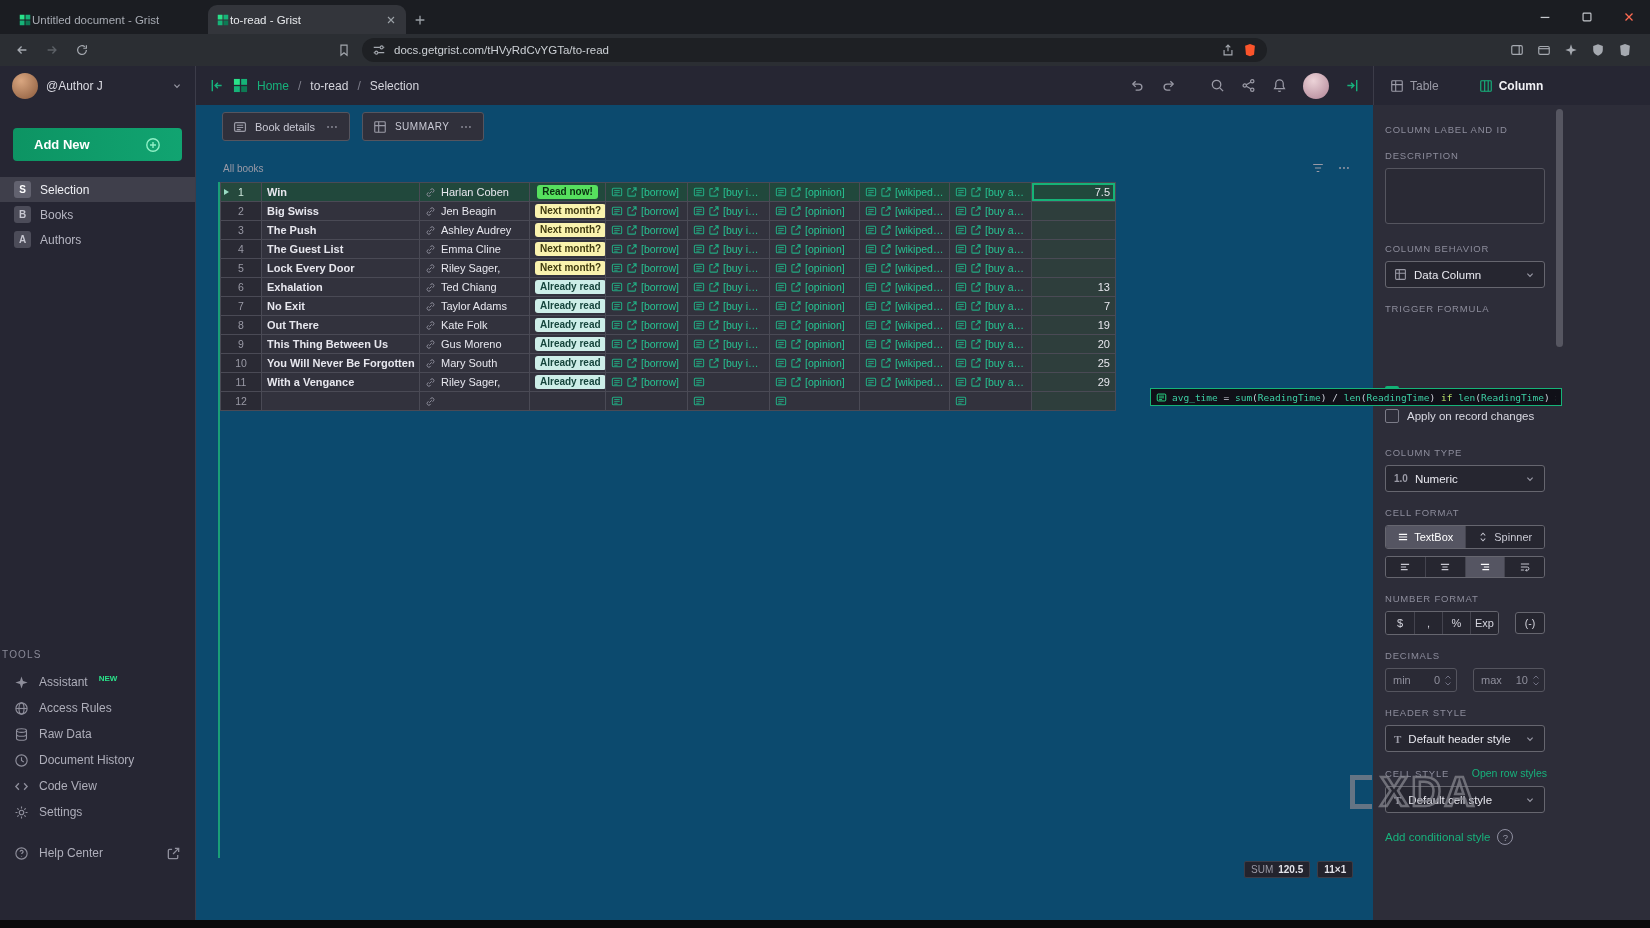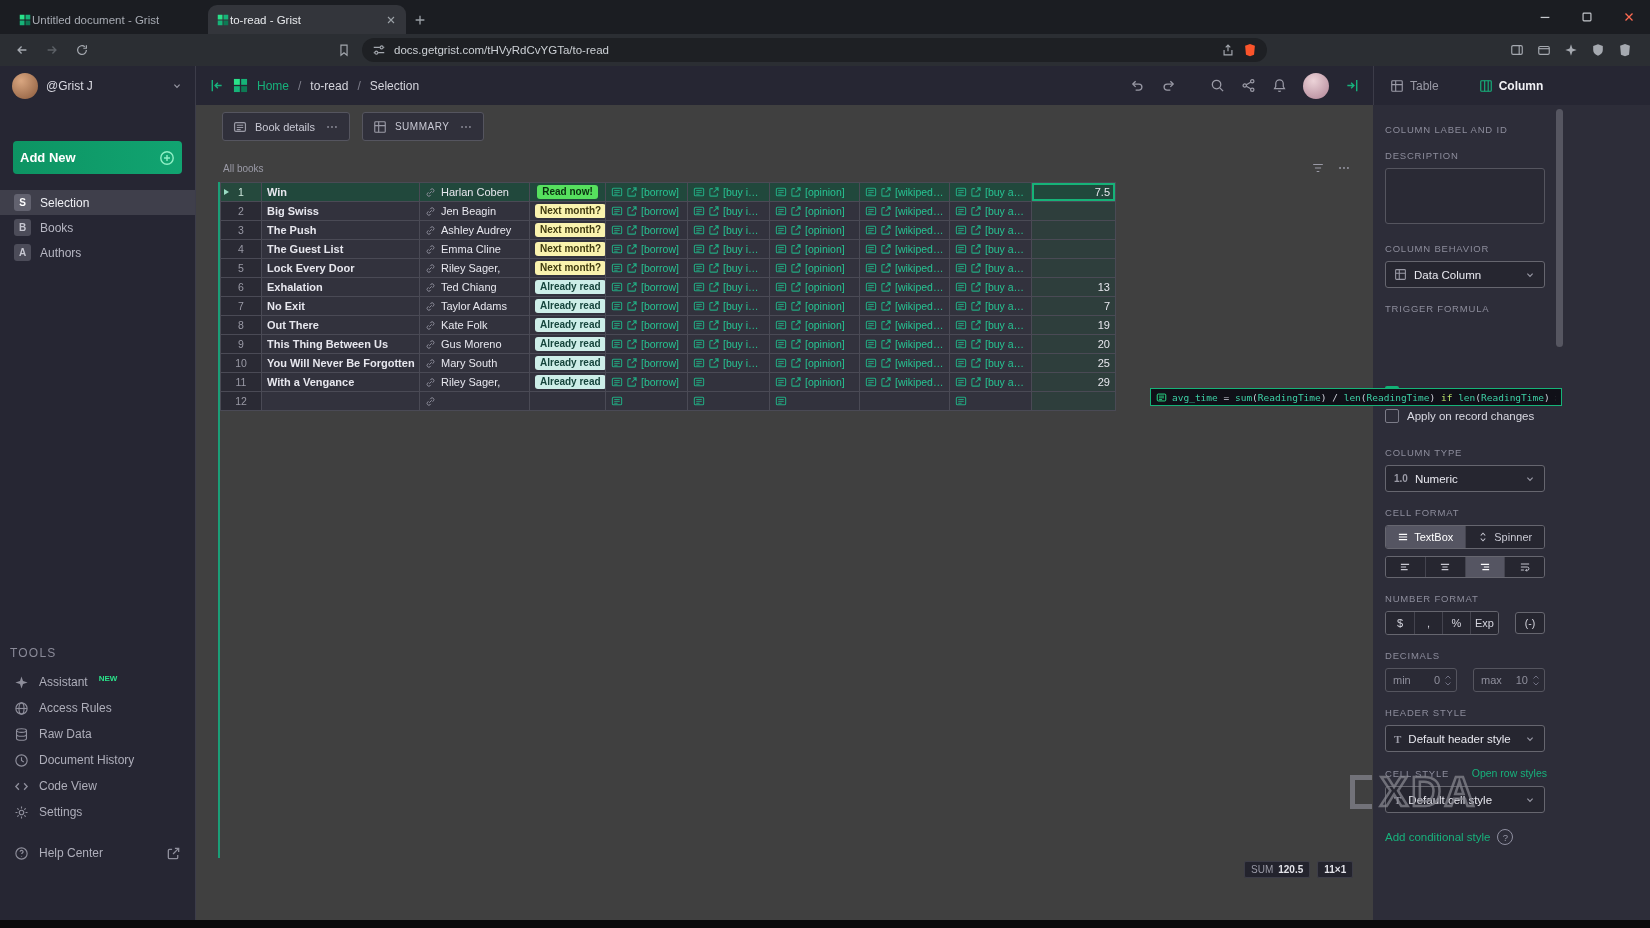--- a/index.html
+++ b/index.html
@@ -48,38 +48,38 @@
   .seg3{width:277px;border-left:1px solid #3c3c49;display:flex;align-items:center;gap:7px;padding:0 16px;box-sizing:border-box;}
   .ptab{display:flex;align-items:center;gap:6px;font-size:12px;color:#9a9aa6;}
   .ptab .ico{width:14px;height:14px;}
   .ptab.on{color:#f1f1f5;font-weight:700;}
   .ptab.on .ico{color:#17b27c;}
   .ptabgap{width:26px;}
 
   
   .sidenav{position:absolute;top:105px;left:0;width:196px;bottom:8px;background:#262633;border-right:1px solid #3c3c49;
            box-sizing:border-box;display:flex;flex-direction:column;}
-  .addnew{margin:36px 13px 16px;height:33px;border-radius:4px;background:linear-gradient(90deg,#0d9463,#11a471);
-          display:flex;align-items:center;padding:0 7px;color:#fff;font-size:13px;font-weight:700;}
+  .addnew{margin:23px 13px 16px;height:33px;border-radius:4px;background:linear-gradient(90deg,#0d9463,#11a471);
+          display:flex;align-items:center;padding:0 21px;color:#fff;font-size:13px;font-weight:700;}
   .addnew .ico{margin-left:auto;color:#8ff0c6;width:16px;height:16px;}
   .pageitem{height:25px;display:flex;align-items:center;gap:9px;padding:0 14px;color:#b6b6c2;font-size:12px;}
   .pageitem.active{background:#3f3f4b;color:#eff0f4;}
   .pbadge{width:17px;height:17px;border-radius:3px;background:#4c4c59;color:#c7c7d1;font-size:10px;font-weight:700;
           display:flex;align-items:center;justify-content:center;}
   .pageitem.active .pbadge{background:#62626f;color:#fff;}
   .toolsec{margin-top:auto;padding-bottom:54px;}
-  .toolslabel{font-size:12px;letter-spacing:1.2px;color:#8a8a98;padding:0 10px;margin-bottom:9px;}
+  .toolslabel{font-size:10px;letter-spacing:1.2px;color:#8a8a98;padding:0 2px;margin-bottom:9px;}
   .toolitem{height:26px;display:flex;align-items:center;gap:10px;padding:0 14px;color:#aeaeba;font-size:12px;}
   .toolitem .ico{color:#8f8f9c;width:15px;height:15px;}
   .toolitem.gap{margin-top:15px;}
   .newbadge{color:#2ae28a;font-size:8px;font-weight:700;margin-left:1px;align-self:flex-start;margin-top:5px;}
   .extlink{margin-left:auto;color:#17b27c;width:13px;height:13px;}
 
   
-  .main{position:absolute;top:105px;left:196px;width:1177px;bottom:8px;background:#404040;overflow:hidden;}
+  .main{position:absolute;top:105px;left:196px;width:1177px;bottom:8px;background:#0c4a6e;overflow:hidden;}
   .widgetbar{position:absolute;top:7px;left:26px;display:flex;gap:12px;}
   .wtab{height:27px;border:1px solid #55555f;border-radius:3px;background:#30303b;display:flex;align-items:center;gap:8px;
         padding:0 10px;color:#c9c9d4;font-size:11px;}
   .wtab .ico{color:#9a9aa6;width:14px;height:14px;}
   .wtab .dots{color:#8a8a96;width:14px;height:14px;margin-left:2px;}
   .wtab.caps{letter-spacing:.5px;font-size:10px;}
   .sectionrow{position:absolute;top:56px;left:27px;right:22px;display:flex;align-items:center;}
   .sectitle{font-size:10px;color:#9a9aa6;}
   .secicons{margin-left:auto;display:flex;gap:12px;}
   .secicons .ico{color:#9a9aa6;}
@@ -327,21 +327,21 @@
           <svg viewBox="0 0 16 16">
             <path d="M8 1.2l5.6 2-1 10.2L8 15.2l-4.6-1.8-1-10.2Z" fill="currentColor"></path>
           </svg>
         </span>
     </div>
   </div>
 
   <div class="apptop">
     <div class="seg1">
       <span class="avatar"></span>
-      <span class="uname">@Grist J</span>
+      <span class="uname">@Author J</span>
       <span class="ico" style="color:#9a9aa6;width:12px;height:12px;">
           <svg viewBox="0 0 16 16" fill="none" stroke="currentColor" stroke-width="1.5">
             <path d="M4.5 6.2 8 9.8l3.5-3.6"></path>
           </svg>
         </span>
     </div>
     <div class="seg2">
       <span class="ico tealico" style="width:15px;height:15px;">
           <svg viewBox="0 0 16 16" fill="none" stroke="currentColor" stroke-width="1.5">
             <path d="M3.5 2v12"></path>

